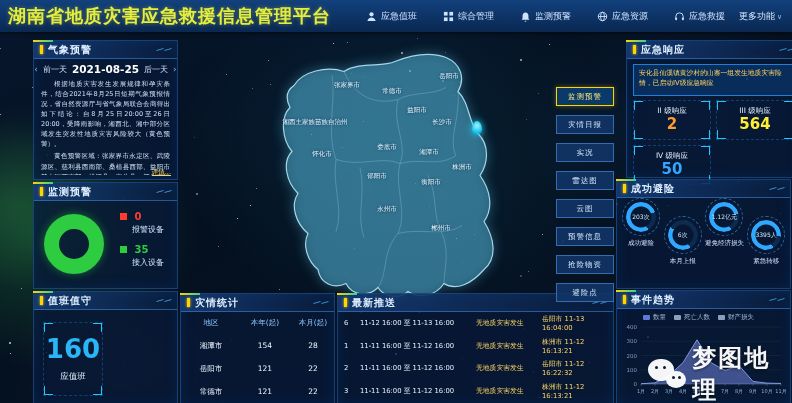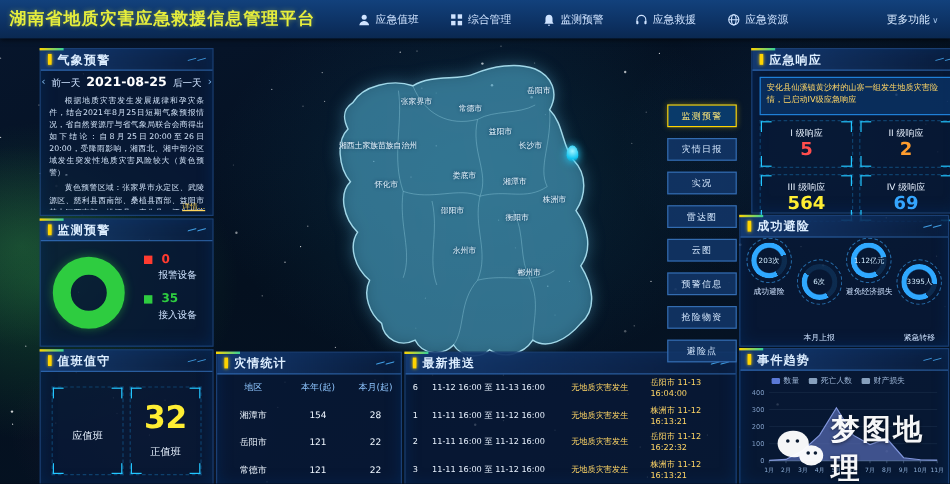--- a/index.html
+++ b/index.html
@@ -15,21 +15,21 @@
         radial-gradient(220px 160px at 680px 120px, rgba(30,90,160,.15), rgba(0,0,0,0) 75%),
         radial-gradient(160px 120px at 120px 360px, rgba(120,50,90,.14), rgba(0,0,0,0) 70%),
         linear-gradient(160deg,#07162d 0%,#04101f 45%,#061527 100%);}
   #stars{position:absolute;inset:0;}
   .star{position:absolute;background:#fff;border-radius:50%;}
 
   
   #hdr{position:absolute;left:0;top:0;width:792px;height:32px;
        background:linear-gradient(180deg,#12417c,#0c2f5f 70%,#0a2850);
        display:flex;align-items:center;z-index:30;box-shadow:0 1px 4px rgba(0,0,0,.6);}
-  #hdr .title{color:#e6ee3c;font-size:14px;font-weight:bold;margin-left:8px;letter-spacing:1px;
+  #hdr .title{color:#e6ee3c;font-size:18px;font-weight:bold;margin-left:8px;letter-spacing:1px;
        text-shadow:0 0 4px rgba(230,238,60,.4);white-space:nowrap;}
   #nav{display:flex;align-items:center;height:100%;margin-left:22px;}
   .nav-item{display:flex;align-items:center;gap:4px;height:100%;padding:0 13px;
        font-size:9px;color:#cfe3ff;cursor:pointer;white-space:nowrap;}
   .nav-item.active{background:#081d38;color:#eaf4ff;}
   .nav-item svg{width:11px;height:11px;}
   #hdr-right{margin-left:auto;display:flex;align-items:flex-end;gap:14px;margin-right:10px;
        font-size:9px;color:#d7e9ff;white-space:nowrap;}
   .chev{font-size:7px;color:#9fc0e8;margin-left:2px;}
 
@@ -109,21 +109,21 @@
   #resp-grid{display:grid;grid-template-columns:1fr 1fr;gap:5px;margin:0 6px;}
   .resp-box{height:38px;display:flex;flex-direction:column;align-items:center;justify-content:center;}
   .resp-l{font-size:7.5px;color:#e8f2ff;}
   .resp-v{font-size:15px;font-weight:bold;line-height:1.15;}
 
   
   #p-rescue{left:616px;top:179px;width:173px;height:108px;}
   #rescue-asof{font-size:7.5px;color:#35a6ff;margin:4px 0 2px 8px;}
   #gauges{display:flex;padding:0 3px;}
   .gwrap{width:42px;display:flex;flex-direction:column;align-items:center;}
-  .gwrap.down{margin-top:18px;gap:20px;}
+  .gwrap.down{margin-top:18px;}
   .gauge{width:36px;height:36px;border-radius:50%;border:1px dashed rgba(60,170,255,.55);
        position:relative;display:flex;align-items:center;justify-content:center;}
   .gauge::before{content:"";position:absolute;inset:3px;border-radius:50%;
        background:conic-gradient(from 150deg,#2fa8ff var(--p),rgba(47,168,255,.14) 0);
        -webkit-mask:radial-gradient(circle,transparent 0 10px,#000 11px);
        mask:radial-gradient(circle,transparent 0 10px,#000 11px);}
   .gauge .gv{font-size:6px;color:#d2ecff;z-index:1;}
   .gwrap .gl{font-size:6.5px;color:#cfe3ff;margin-top:3px;white-space:nowrap;}
 
   
@@ -298,33 +298,33 @@
     </div>
     <div class="nav-item">
       <svg viewBox="0 0 12 12">
           <path d="M6 1.5c2 0 3.2 1.5 3.2 3.4V8l1 1.5H1.8L2.8 8V4.9C2.8 3 4 1.5 6 1.5z" fill="#cfe3ff"></path>
           <path d="M5 10.6a1 1 0 0 0 2 0z" fill="#cfe3ff"></path>
         </svg>
       <span>监测预警</span>
     </div>
     <div class="nav-item">
       <svg viewBox="0 0 12 12">
+          <circle cx="6" cy="6" r="4.6" fill="none" stroke="#cfe3ff"></circle>
+          <ellipse cx="6" cy="6" rx="2.1" ry="4.6" fill="none" stroke="#cfe3ff"></ellipse>
+          <path d="M1.4 6h9.2" stroke="#cfe3ff"></path>
+        </svg>
+      <span>应急资源</span>
+    </div>
+    <div class="nav-item">
+      <svg viewBox="0 0 12 12">
           <path d="M2 8V6a4 4 0 0 1 8 0v2" fill="none" stroke="#cfe3ff"></path>
           <rect x="1.3" y="7" width="2" height="3" rx=".8" fill="#cfe3ff"></rect>
           <rect x="8.7" y="7" width="2" height="3" rx=".8" fill="#cfe3ff"></rect>
         </svg>
       <span>应急救援</span>
-    </div>
-    <div class="nav-item">
-      <svg viewBox="0 0 12 12">
-          <circle cx="6" cy="6" r="4.6" fill="none" stroke="#cfe3ff"></circle>
-          <ellipse cx="6" cy="6" rx="2.1" ry="4.6" fill="none" stroke="#cfe3ff"></ellipse>
-          <path d="M1.4 6h9.2" stroke="#cfe3ff"></path>
-        </svg>
-      <span>应急资源</span>
     </div>
   </div>
   <div id="hdr-right">
     <span>
       <span>更多功能</span><span class="chev">∨</span>
     </span>
 
   </div>
 </div>
 
@@ -430,55 +430,48 @@
   <div class="phead">
       <span class="bar"></span>
     <span class="t">值班值守</span>
     <span class="deco">
         <i></i>
         <i></i>
       </span>
     </div>
   <div id="duty-body">
     <div class="cnr">
+      <div class="duty-v" style="color:#29b6f6;">160</div>
       <div class="duty-l">应值班</div>
-    </div>
-    <div class="cnr">
-      <div class="duty-v" style="color:#ffee33;">32</div>
-      <div class="duty-l">正值班</div>
     </div>
   </div>
 </div>
 
 <div class="panel" id="p-response">
   <div class="phead">
       <span class="bar"></span>
     <span class="t">应急响应</span>
     <span class="deco">
         <i></i>
         <i></i>
       </span>
     </div>
   <div id="resp-alert">安化县仙溪镇黄沙村的山寨一组发生地质灾害险情，已启动IV级应急响应</div>
   <div id="resp-grid">
     <div class="cnr resp-box" style="width:auto;height:38px;">
-      <div class="resp-l">I 级响应</div>
-      <div class="resp-v" style="color:#ff4d4d;">5</div>
-    </div>
-    <div class="cnr resp-box" style="width:auto;height:38px;">
       <div class="resp-l">II 级响应</div>
       <div class="resp-v" style="color:#ff9d2e;">2</div>
     </div>
     <div class="cnr resp-box" style="width:auto;height:38px;">
       <div class="resp-l">III 级响应</div>
       <div class="resp-v" style="color:#ffee33;">564</div>
     </div>
     <div class="cnr resp-box" style="width:auto;height:38px;">
       <div class="resp-l">IV 级响应</div>
-      <div class="resp-v" style="color:#35a6ff;">69</div>
+      <div class="resp-v" style="color:#35a6ff;">50</div>
     </div>
   </div>
 </div>
 
 <div class="panel" id="p-rescue">
   <div class="phead">
       <span class="bar"></span>
     <span class="t">成功避险</span>
     <span class="deco">
         <i></i>

